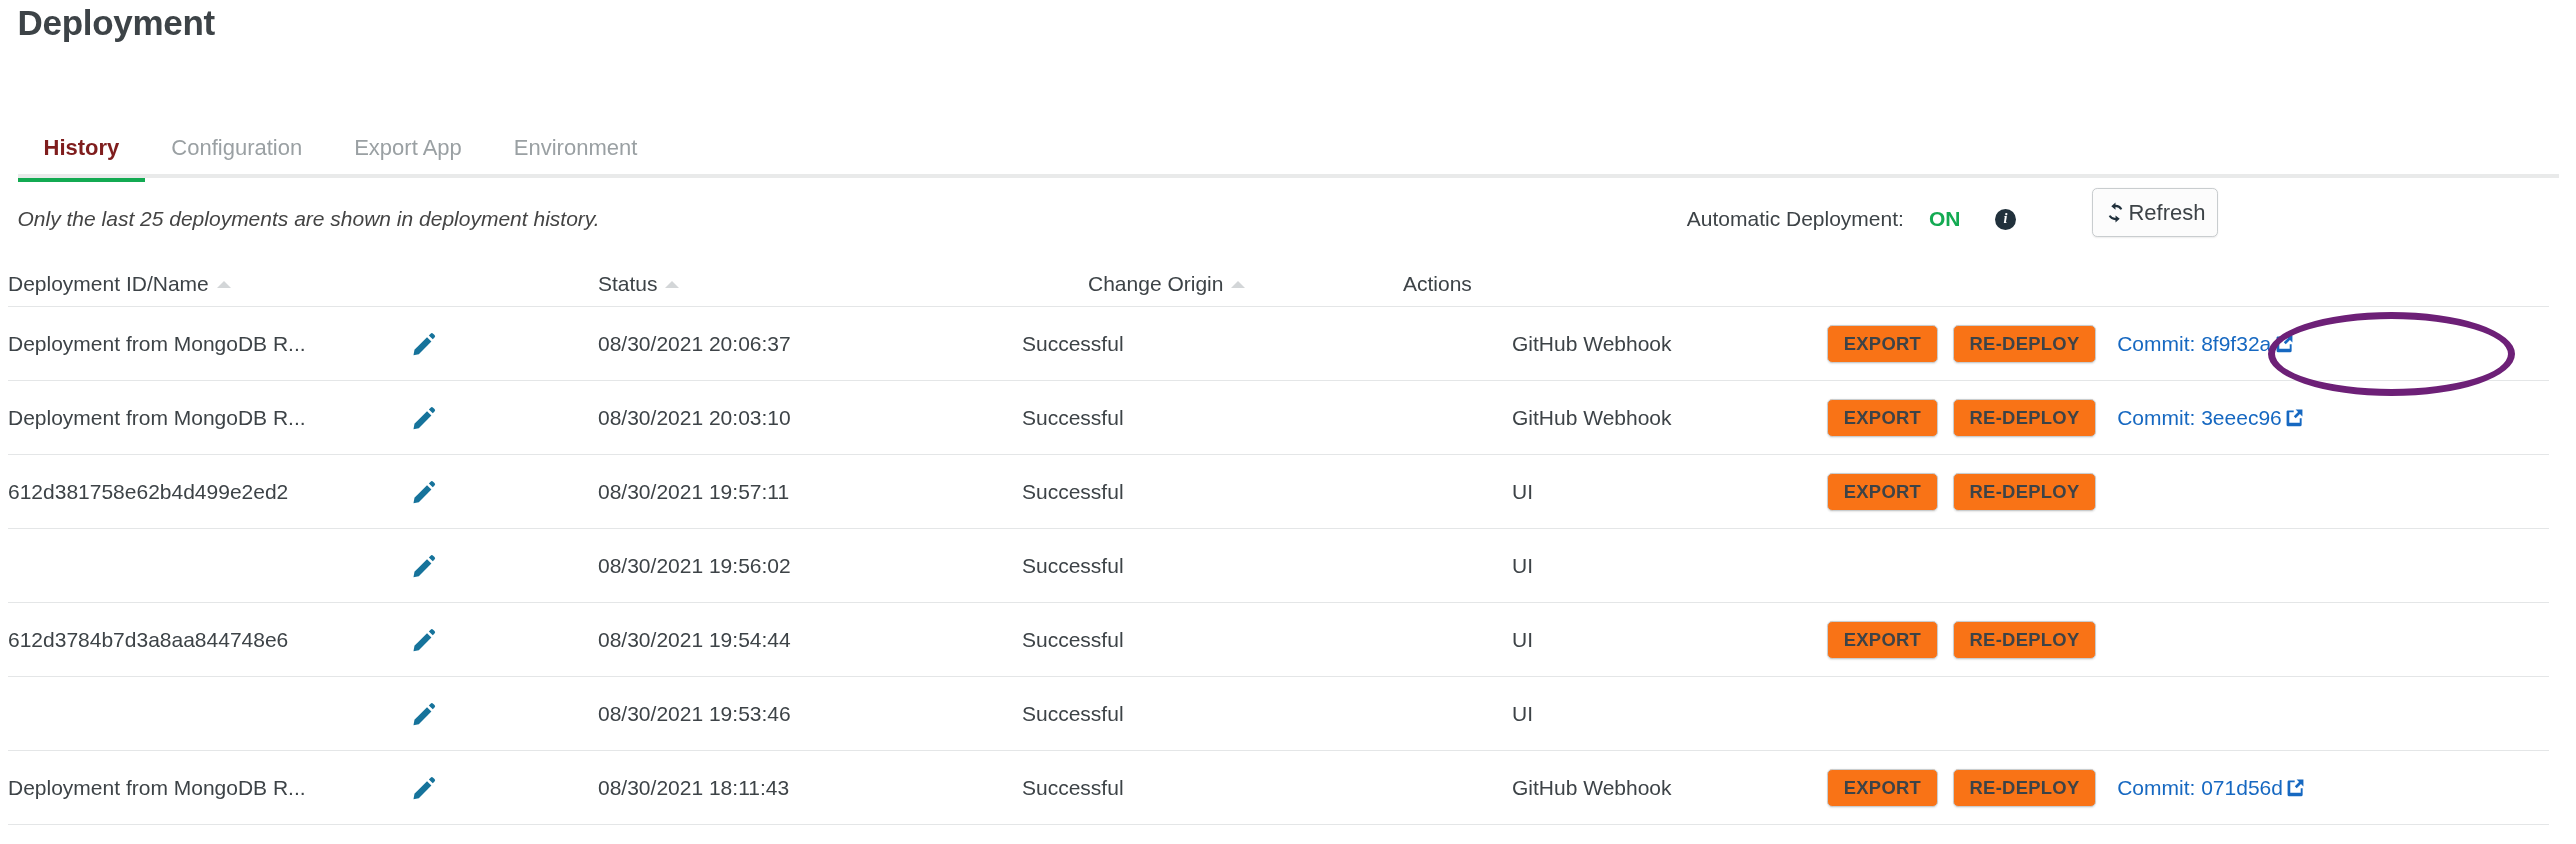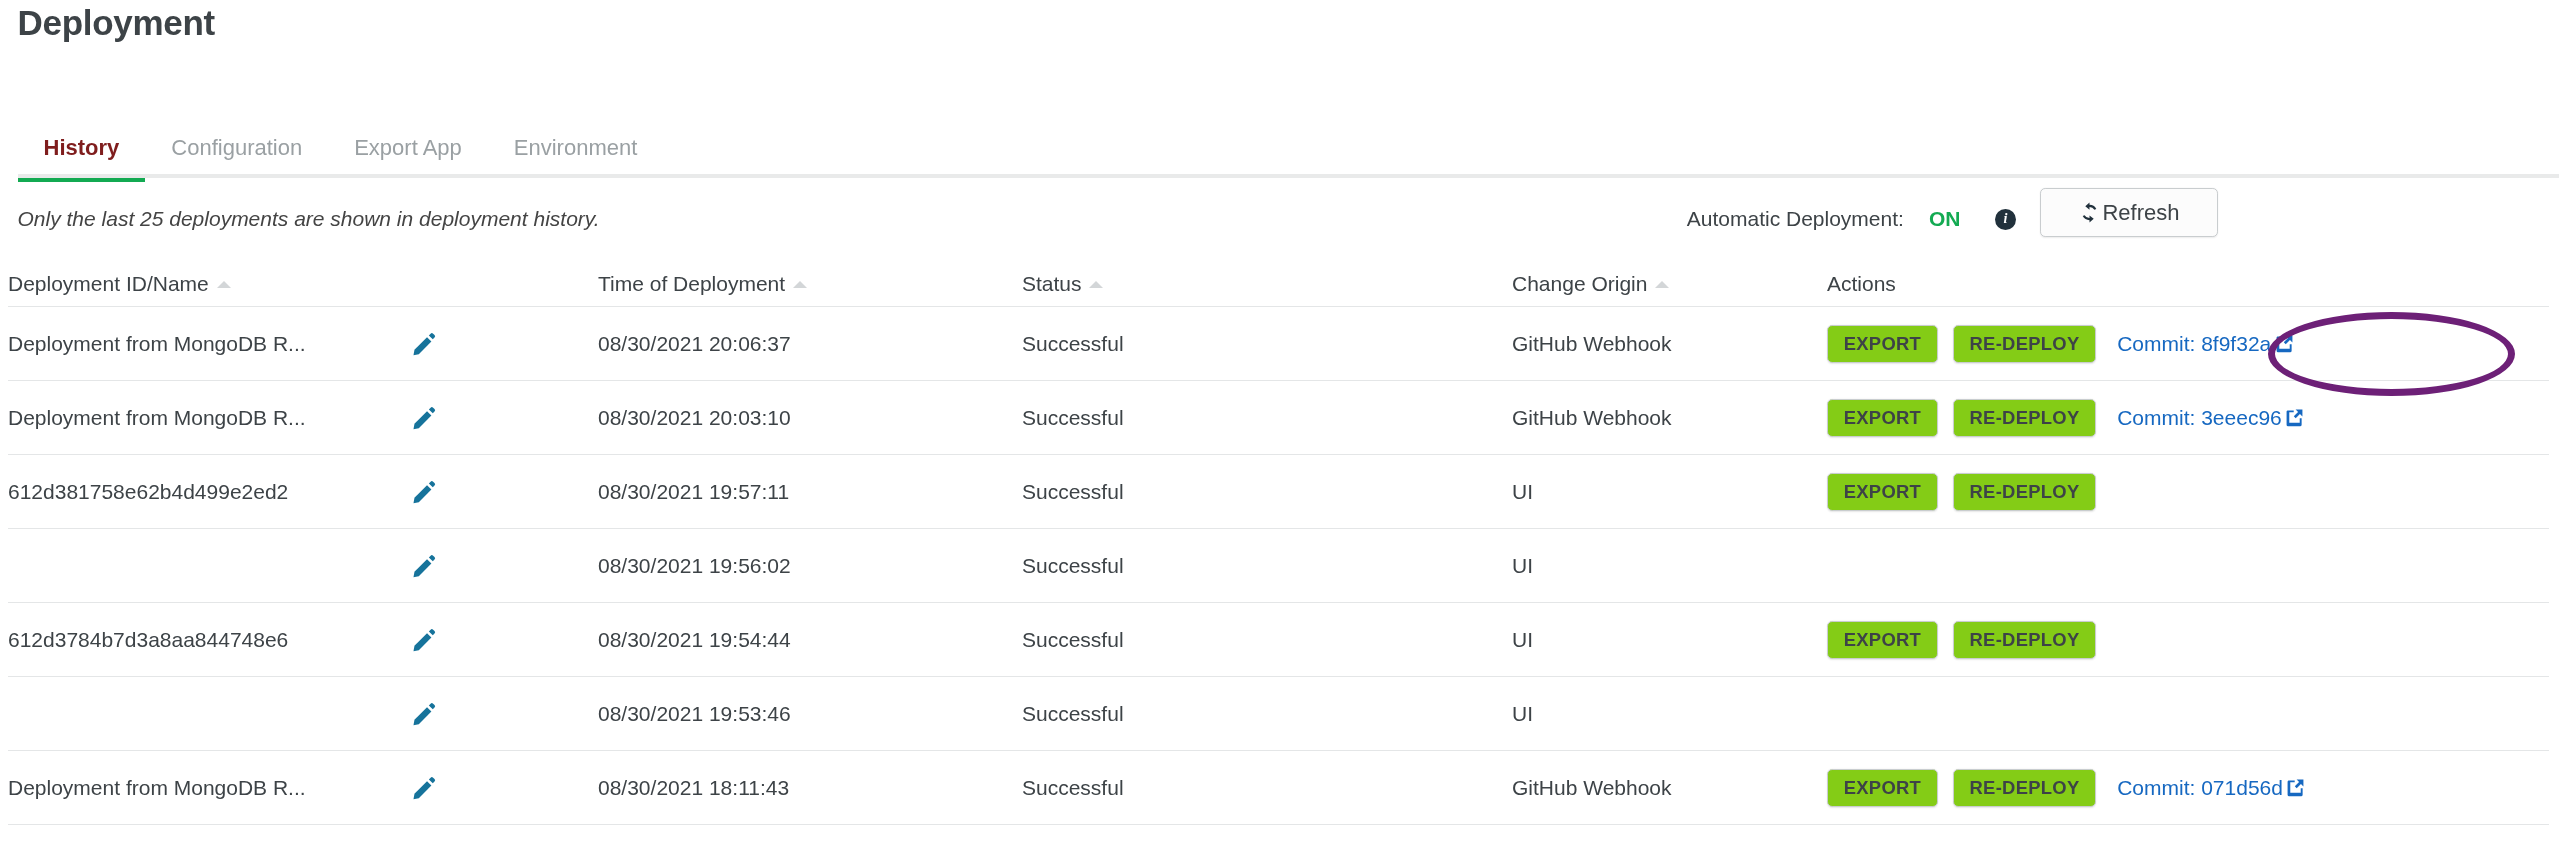--- a/index.html
+++ b/index.html
@@ -132,21 +132,21 @@
   }
   .refresh-btn {
     position: absolute;
     right: 17.5px;
     top: 0;
     display: flex;
     align-items: center;
     justify-content: space-between;
     gap: 1.7px;
     height: 49px;
-    padding: 0 37px;
+    padding: 0 11px;
     background: #fcfcfc;
     border: 0.9px solid #c9cdcf;
     border-radius: 5.2px;
     box-shadow: 0 0.9px 1.7px rgba(0,0,0,0.08);
     font-size: 22px;
     color: #3d4347;
     cursor: pointer;
     box-sizing: border-box;
   }
   .refresh-icon { width: 23px; height: 23px; display: block; flex: 0 0 auto; }
@@ -214,21 +214,21 @@
     display: flex;
     align-items: center;
     gap: 15px;
   }
   .btn {
     display: inline-flex;
     align-items: center;
     justify-content: center;
     height: 38px;
     padding: 0 15.7px;
-    background: #84cc16;
+    background: #f97316;
     border: 0.9px solid #c9cdcf;
     border-radius: 5.2px;
     box-shadow: 0 0.9px 1.7px rgba(0,0,0,0.10);
     font-size: 18.4px;
     font-weight: 700;
     letter-spacing: 0.3px;
     color: #3d4347;
     cursor: pointer;
     white-space: nowrap;
     box-sizing: border-box;
@@ -295,26 +295,20 @@
       </span>
       <span>Refresh</span>
     </div>
   </div>
 
   <div class="table">
     <div class="row head" id="table-head">
         <div class="c-id" style="flex: 0 0 590px; width: 590px;">
           <div class="th sortable">
             <span>Deployment ID/Name</span>
-            <span class="sort-caret"></span>
-          </div>
-        </div>
-        <div class="c-time">
-          <div class="th sortable">
-            <span>Time of Deployment</span>
             <span class="sort-caret"></span>
           </div>
         </div>
         <div class="c-status">
           <div class="th sortable">
             <span>Status</span>
             <span class="sort-caret"></span>
           </div>
         </div>
         <div class="c-origin">

